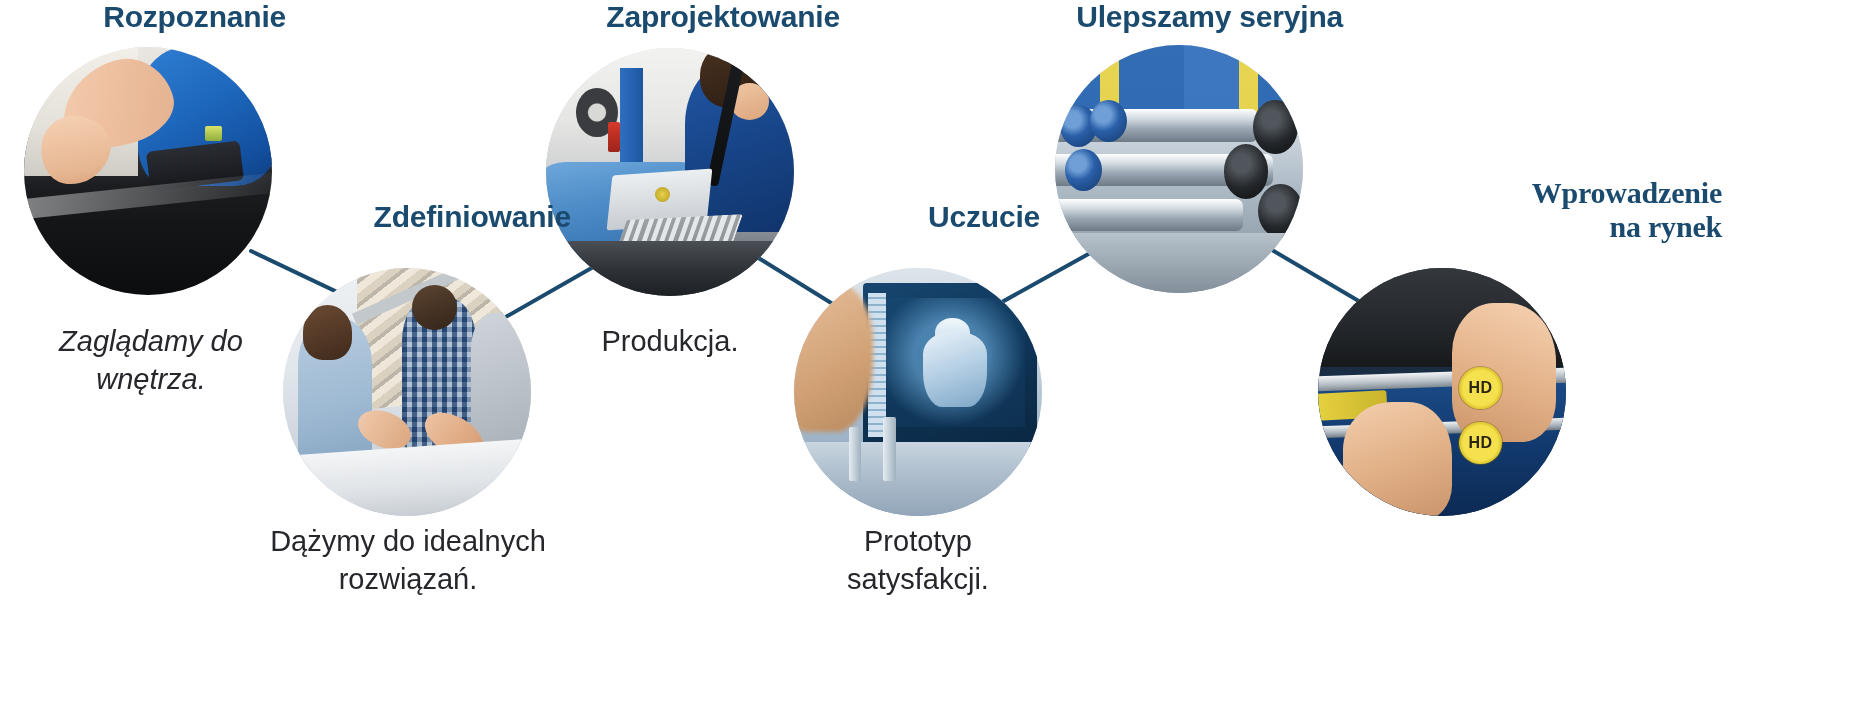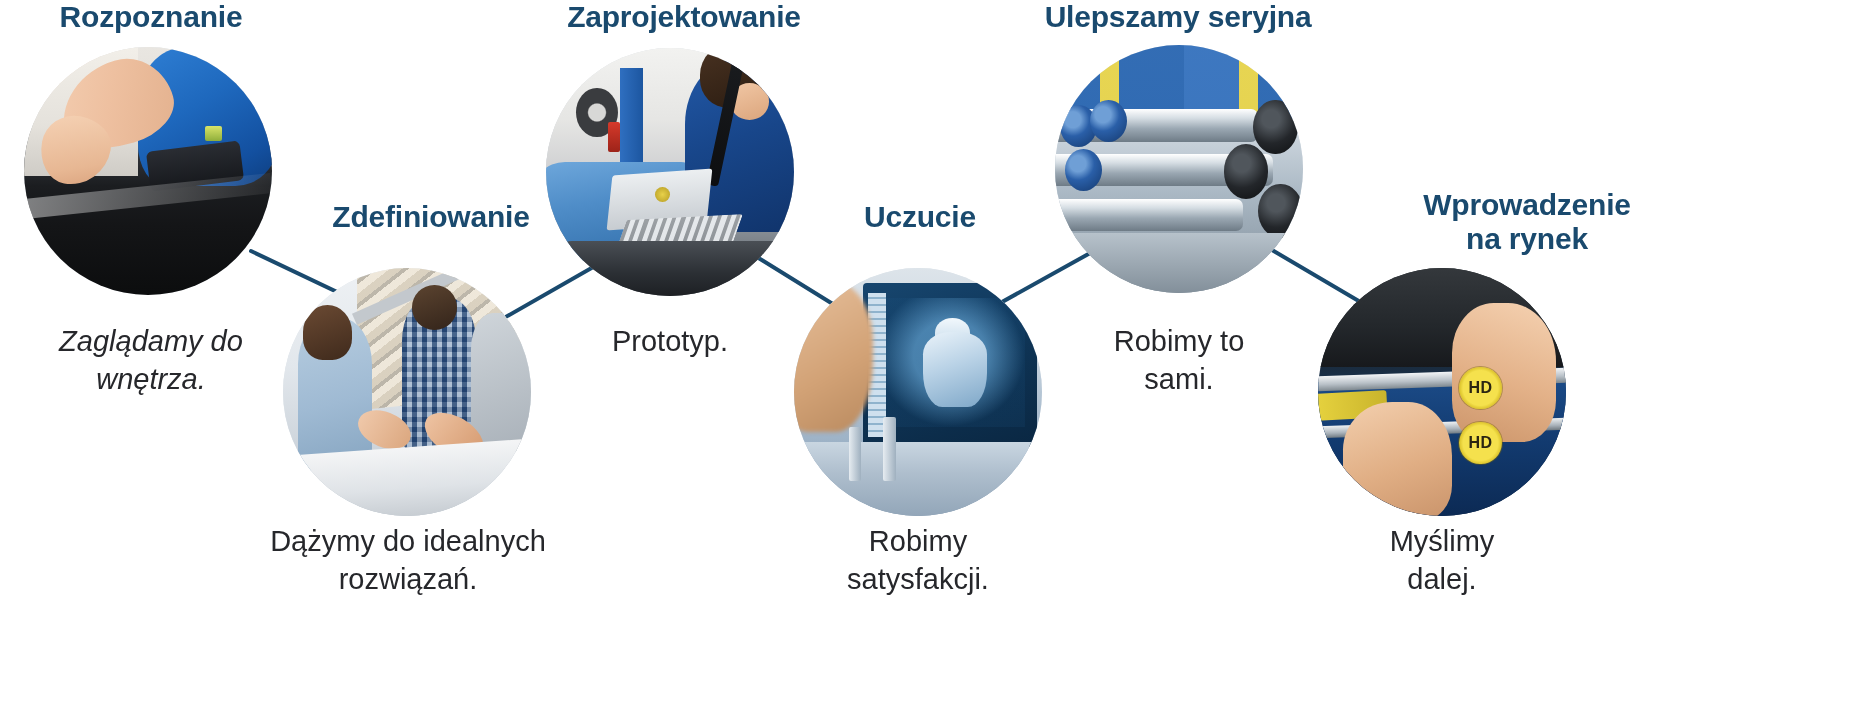--- a/index.html
+++ b/index.html
@@ -29,21 +29,21 @@
 
   
   .node-heading{
     position:absolute;
     z-index:4;
     color:#1a4a6e;
     font-weight:bold;
     font-size:30px;
     line-height:1.12;
     letter-spacing:-0.2px;
-    text-align:center;
+    text-align:right;
     font-stretch:condensed;
     white-space:pre-line;
   }
   
   .node-caption{
     position:absolute;
     z-index:4;
     color:#26272b;
     font-size:29px;
     line-height:1.32;
@@ -424,79 +424,75 @@
       <div class="head"></div>
       <div class="face"></div>
       <div class="hose"></div>
       <div class="lap-screen"></div>
       <div class="yellowcap"></div>
       <div class="lap-key"></div>
       <div class="engine"></div>
     </div>
   </div>
 
-  <div class="node-caption" style="left:534px;top:322px;width:272px;">Prototyp.</div>
+  <div class="node-caption" style="left:534px;top:322px;width:272px;">Produkcja.</div>
 
   <div class="node-heading" style="left:800px;top:200px;width:240px;">Uczucie</div>
 
   <div class="node-circle" style="left:794px;top:268px;width:248px;height:248px;">
     <div class="photo ph-cad">
       <div class="monitor"></div>
       <div class="screenglow"></div>
       <div class="ruler"></div>
       <div class="part2"></div>
       <div class="part"></div>
       <div class="hand"></div>
       <div class="bench"></div>
       <div class="pin1"></div>
       <div class="pin2"></div>
     </div>
   </div>
 
-  <div class="node-caption" style="left:798px;top:522px;width:240px;">Robimy
+  <div class="node-caption" style="left:798px;top:522px;width:240px;">Prototyp
 satysfakcji.</div>
 
   <div class="node-heading" style="left:1013px;top:0px;width:330px;">Ulepszamy seryjna</div>
 
   <div class="node-circle" style="left:1055px;top:45px;width:248px;height:248px;">
     <div class="photo ph-line">
       <div class="backbar"></div>
       <div class="rod r1"></div>
       <div class="rod r2"></div>
       <div class="rod r3"></div>
       <div class="cap c1"></div>
       <div class="cap c2"></div>
       <div class="cap c3"></div>
       <div class="blk b1"></div>
       <div class="blk b2"></div>
       <div class="blk b3"></div>
       <div class="floor"></div>
     </div>
   </div>
 
-  <div class="node-caption" style="left:1059px;top:322px;width:240px;">Robimy to
-sami.</div>
-
-  <div class="node-heading" style="left:1332px;top:188px;width:390px;">Wprowadzenie
+
+  <div class="node-heading" style="left:1332px;top:176px;width:390px;font-family:Liberation Serif, serif;">Wprowadzenie
 na rynek</div>
 
   <div class="node-circle" style="left:1318px;top:268px;width:248px;height:248px;">
     <div class="photo ph-label">
       <div class="dark-top"></div>
       <div class="bluepanel"></div>
       <div class="chrome"></div>
       <div class="logo"></div>
       <div class="chrome2"></div>
       <div class="hand-b"></div>
       <div class="hand-a"></div>
       <div class="sticker st1">
         <span class="hd">HD</span>
       </div>
       <div class="sticker st2">
         <span class="hd">HD</span>
       </div>
     </div>
   </div>
 
-  <div class="node-caption" style="left:1322px;top:522px;width:240px;">Myślimy
-dalej.</div>
 
 </div>
 
 </body></html>

